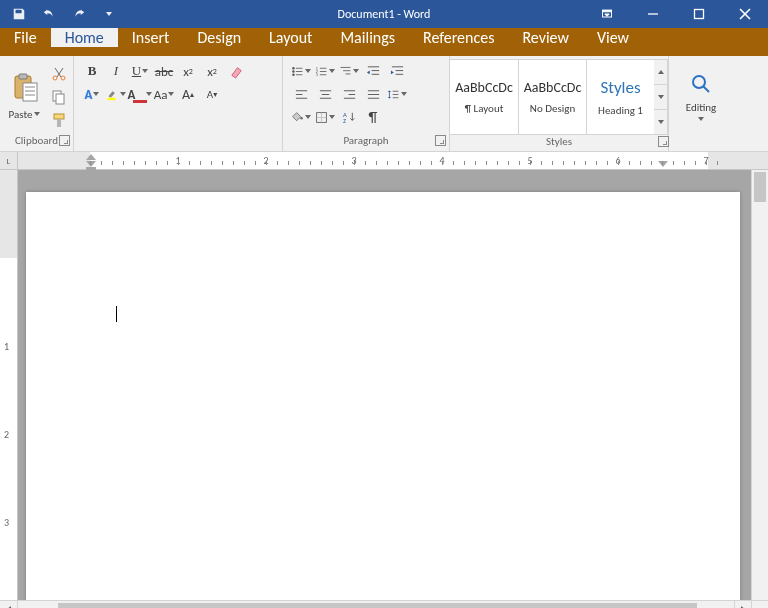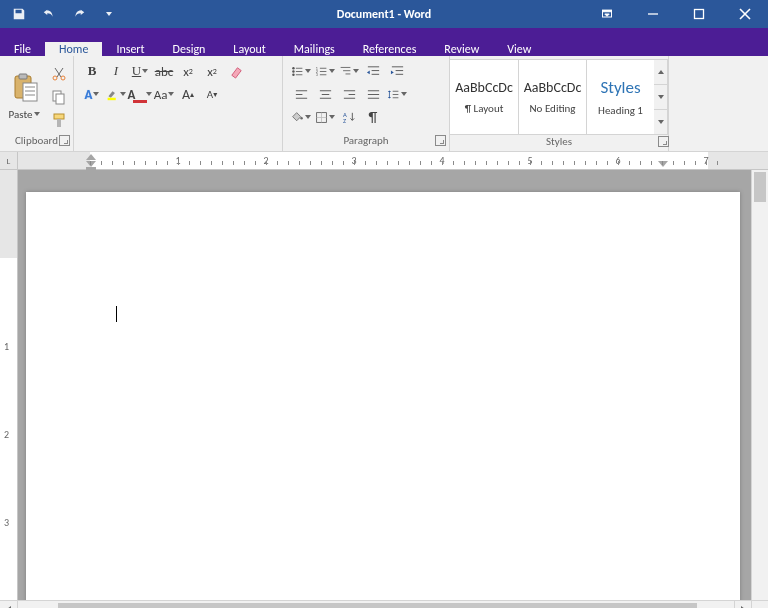--- a/index.html
+++ b/index.html
@@ -1,28 +1,28 @@
 <!DOCTYPE html>
 <html><head>
 <meta charset="utf-8">
 <style>
 * { margin:0; padding:0; box-sizing:border-box; font-family:"Segoe UI","Calibri",sans-serif; }
 body { width:768px; height:608px; background:#fff; overflow:hidden; font-size:12px; color:#444; }
 
-.titlebar { height:28px; background:#2b579a; display:flex; align-items:center; color:#fff; position:relative;font-weight:bold; }
+.titlebar { height:28px; background:#2b579a; display:flex; align-items:center; color:#fff; position:relative; }
 .qat { display:flex; align-items:center; gap:4px; padding-left:6px; }
 .qat-btn { width:26px; height:24px; display:flex; align-items:center; justify-content:center; opacity:.9; }
 .qat-btn svg { width:14px; height:14px; fill:#fff; }
 .title-text { position:absolute; left:0; right:0; text-align:center; font-size:12px; pointer-events:none; }
 .win-controls { margin-left:auto; display:flex; align-items:center; }
 .win-btn { width:46px; height:28px; display:flex; align-items:center; justify-content:center; }
 .win-btn svg { width:12px; height:12px; stroke:#fff; fill:none; stroke-width:1.3; }
 .win-btn.close svg { stroke-width:1.6; }
 
-.tabbar { height:28px; background:#4c1d95; display:flex; align-items:flex-end; color:#fff; font-size:12px; }
+.tabbar { height:28px; background:#a16207; display:flex; align-items:flex-start; color:#fff; font-size:16px; }
 .tab { padding:0 14px; display:flex; align-items:center; cursor:default; }
 .tab.file { font-weight:400; }
 .tab.active { background:#f1f1f1; color:#2b579a; }
 .tab-right { margin-left:auto; display:flex; align-items:center; }
 .tellme { display:flex; align-items:center; gap:4px; color:#cfe0f4; padding:0 10px; }
 .tellme svg { width:14px; height:14px; fill:#cfe0f4; }
 .signin { padding:0 10px; }
 .share { display:flex; align-items:center; gap:6px; padding:0 12px; }
 .share svg { width:14px; height:14px; fill:#fff; }
 
@@ -370,41 +370,52 @@
   </div>
 
   <div class="group" style="padding:3px 0 1px 0">
     <div class="group-body styles-body">
       <div class="style-item">
           <div class="style-prev">AaBbCcDc</div>
           <div>¶ Layout</div>
         </div>
       <div class="style-item">
           <div class="style-prev">AaBbCcDc</div>
-          <div>No Editing</div>
+          <div>No Design</div>
         </div>
       <div class="style-item">
           <div class="style-prev h1">Styles</div>
           <div>Heading 1</div>
         </div>
       <div class="style-gallery-ctrl">
         <div class="sg-btn">
             <span class="tri-up"></span>
           </div>
         <div class="sg-btn">
             <span class="tri-dn"></span>
           </div>
         <div class="sg-btn">
             <span class="tri-dn"></span>
           </div>
       </div>
     </div>
     <div class="group-label"><span>Styles</span><span class="dlg"></span></div>
   </div>
 
+  <div class="group" style="border-right:none">
+    <div class="group-body edit-body">
+      <div><svg viewBox="0 0 22 22">
+            <circle cx="9" cy="9" r="6" fill="none" stroke="#2973c6" stroke-width="2"></circle>
+            <line x1="13" y1="13" x2="19" y2="19" stroke="#2973c6" stroke-width="2"></line>
+          </svg></div>
+      <div style="font-size:11px">Editing</div>
+      <span class="arr"></span>
+    </div>
+    <div class="group-label"></div>
+  </div>
 </div>
 
 <div class="ruler-area">
   <div class="ruler-corner">L</div>
   <div class="ruler-h">
     <div class="shade" style="left:0;width:72px"></div>
     <div class="shade" style="right:0;width:60px"></div>
     <div class="indent-top" style="left:68px"></div>
     <div class="indent-bot" style="left:68px"></div>
     <div class="indent-sq" style="left:68px"></div>

